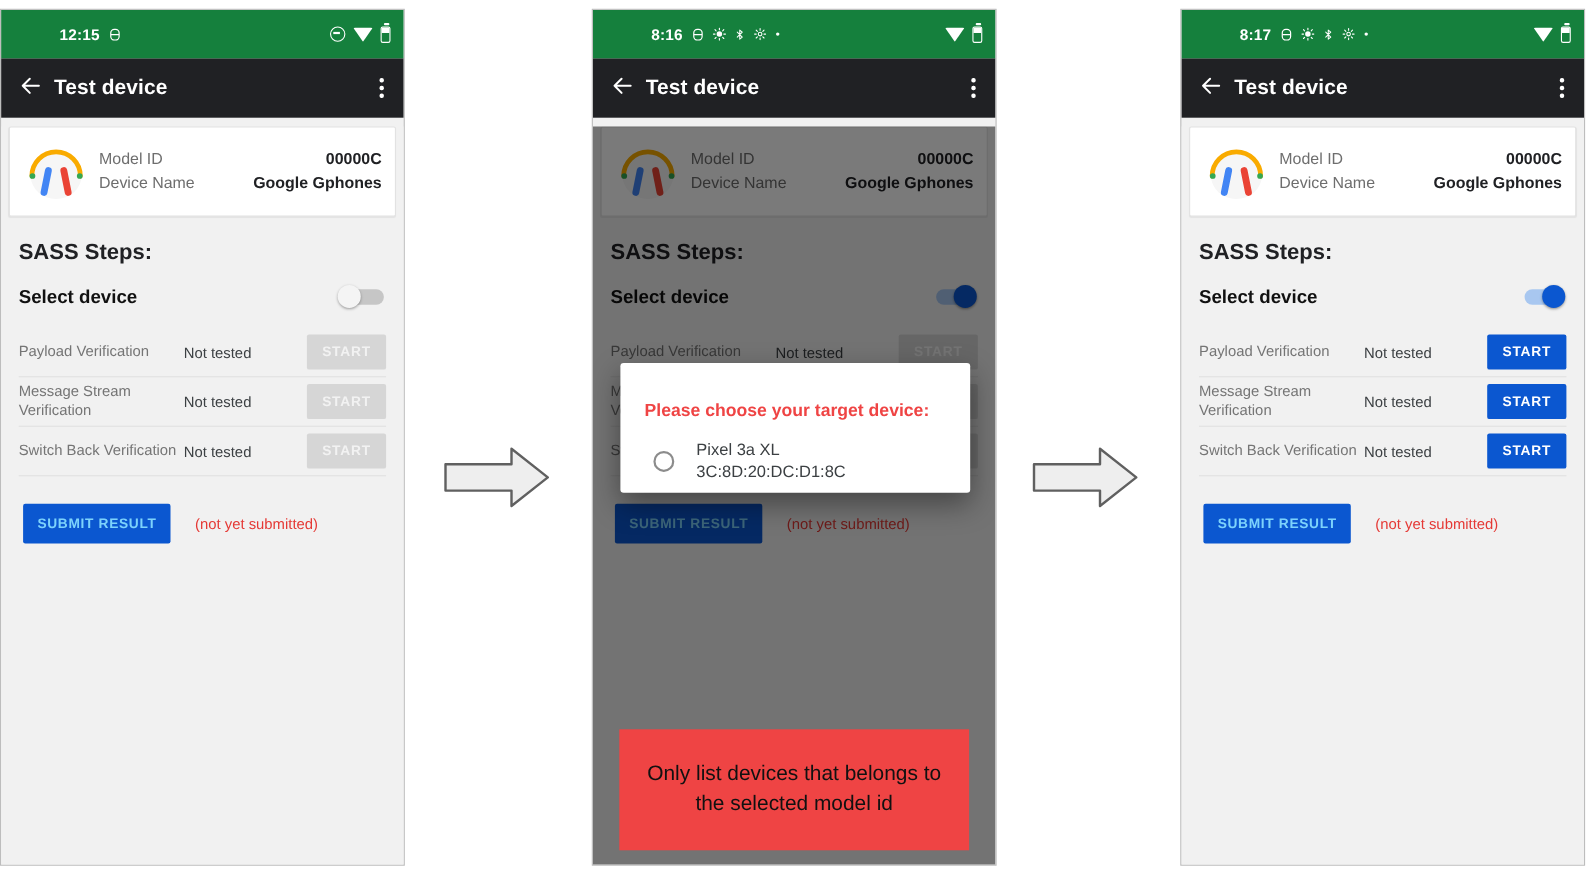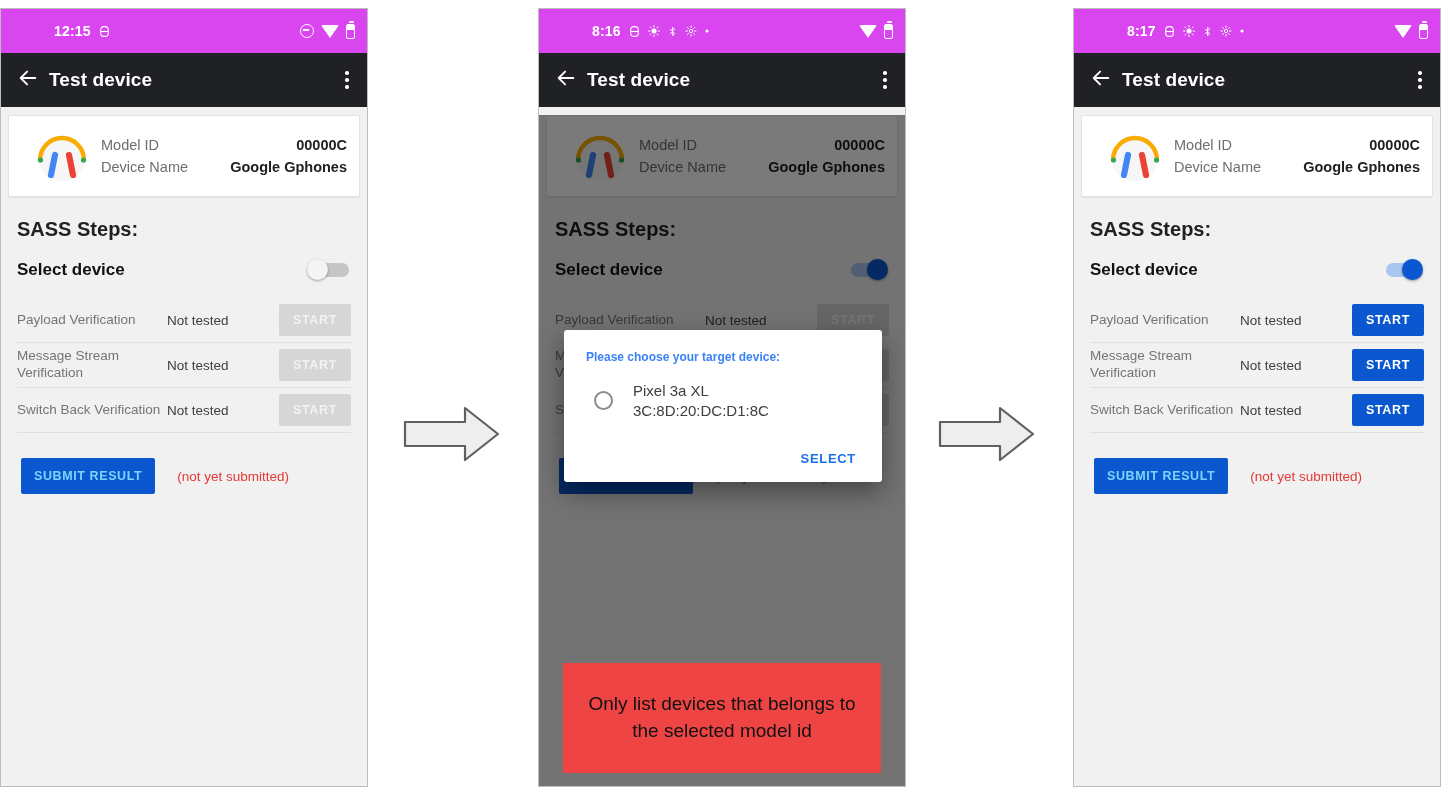--- a/index.html
+++ b/index.html
@@ -22,21 +22,21 @@
     overflow: hidden;
   }
   #phone1 { left: 0px; }
   #phone2 { left: 538px; }
   #phone3 { left: 1073px; }
 
   
   .statusbar {
     position: relative;
     height: 44px;
-    background: #d946ef;
+    background: #15803d;
     display: flex;
     align-items: center;
     padding: 0 12px 0 0;
     color: #ffffff;
   }
   .sb-left {
     display: flex; align-items: center; gap: 7px;
     margin-left: 53px;
   }
   .sb-clock { font-size: 14px; font-weight: bold; letter-spacing: .2px; }
@@ -92,21 +92,21 @@
   .overflow i { width: 3.6px; height: 3.6px; background: #ffffff; border-radius: 50%; display:block; }
 
   
   .screen { position: relative; height: 681px; background: #f1f1f1; }
 
   .device-card {
     margin: 8px 7px 0 7px;
     background: #ffffff;
     border: 1px solid #e2e2e2;
     border-radius: 2px;
-    padding: 11px 12px 11px 22px;
+    padding: 11px 12px 11px 11px;
     display: flex; align-items: center;
     box-shadow: 0 1px 1px rgba(0,0,0,.06);
   }
   .hp-icon { width: 62px; height: 58px; flex: 0 0 auto; }
   .card-rows { flex: 1; margin-left: 8px; }
   .card-row {
     display: flex; align-items: baseline; justify-content: space-between;
     padding: 3px 0;
   }
   .card-key { font-size: 14.5px; color: #6e6e6e; }
@@ -187,21 +187,21 @@
   .dialog {
     position: absolute;
     left: 25px; top: 215px;
     width: 318px;
     background: #ffffff;
     border-radius: 3px;
     z-index: 6;
     padding: 20px 22px 8px 22px;
     box-shadow: 0 10px 26px rgba(0,0,0,.4);
   }
-  .dlg-title { font-size: 12px; font-weight: bold; color: #3b82f6; }
+  .dlg-title { font-size: 16px; font-weight: bold; color: #ef4444; margin-top: 15px; }
   .dlg-option {
     display: flex; align-items: center;
     margin-top: 17px;
   }
   .radio {
     width: 19px; height: 19px; border-radius: 50%;
     border: 2px solid #8c8c8c; flex: 0 0 auto;
     margin-left: 8px;
   }
   .dlg-opt-text { margin-left: 20px; font-size: 15px; color: #3c4043; line-height: 1.32; }
@@ -446,23 +446,20 @@
 
       <div class="dialog">
         <div class="dlg-title">Please choose your target device:</div>
         <div class="dlg-option">
           <span class="radio"></span>
           <span class="dlg-opt-text">
             <span>Pixel 3a XL</span><br>
             <span>3C:8D:20:DC:D1:8C</span>
           </span>
         </div>
-        <div class="dlg-actions">
-          <button class="dlg-select">SELECT</button>
-        </div>
       </div>
 
       <div class="callout">Only list devices that belongs to the selected model id</div>
     </div>
 
   </div>
 
   <div class="phone" id="phone3">
     <div class="statusbar">
       <div class="sb-left">

